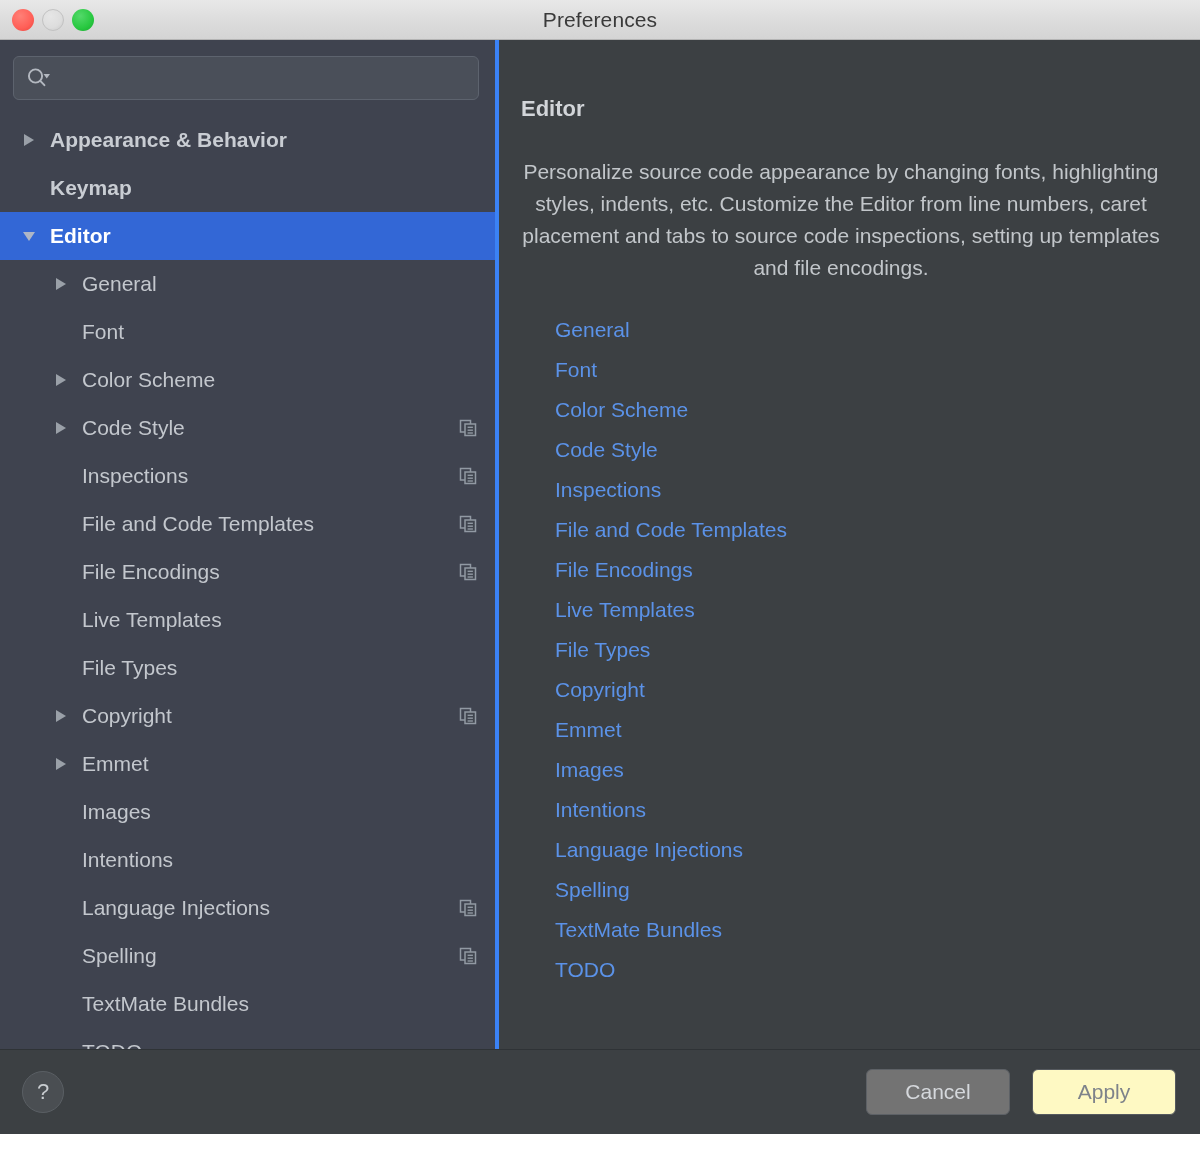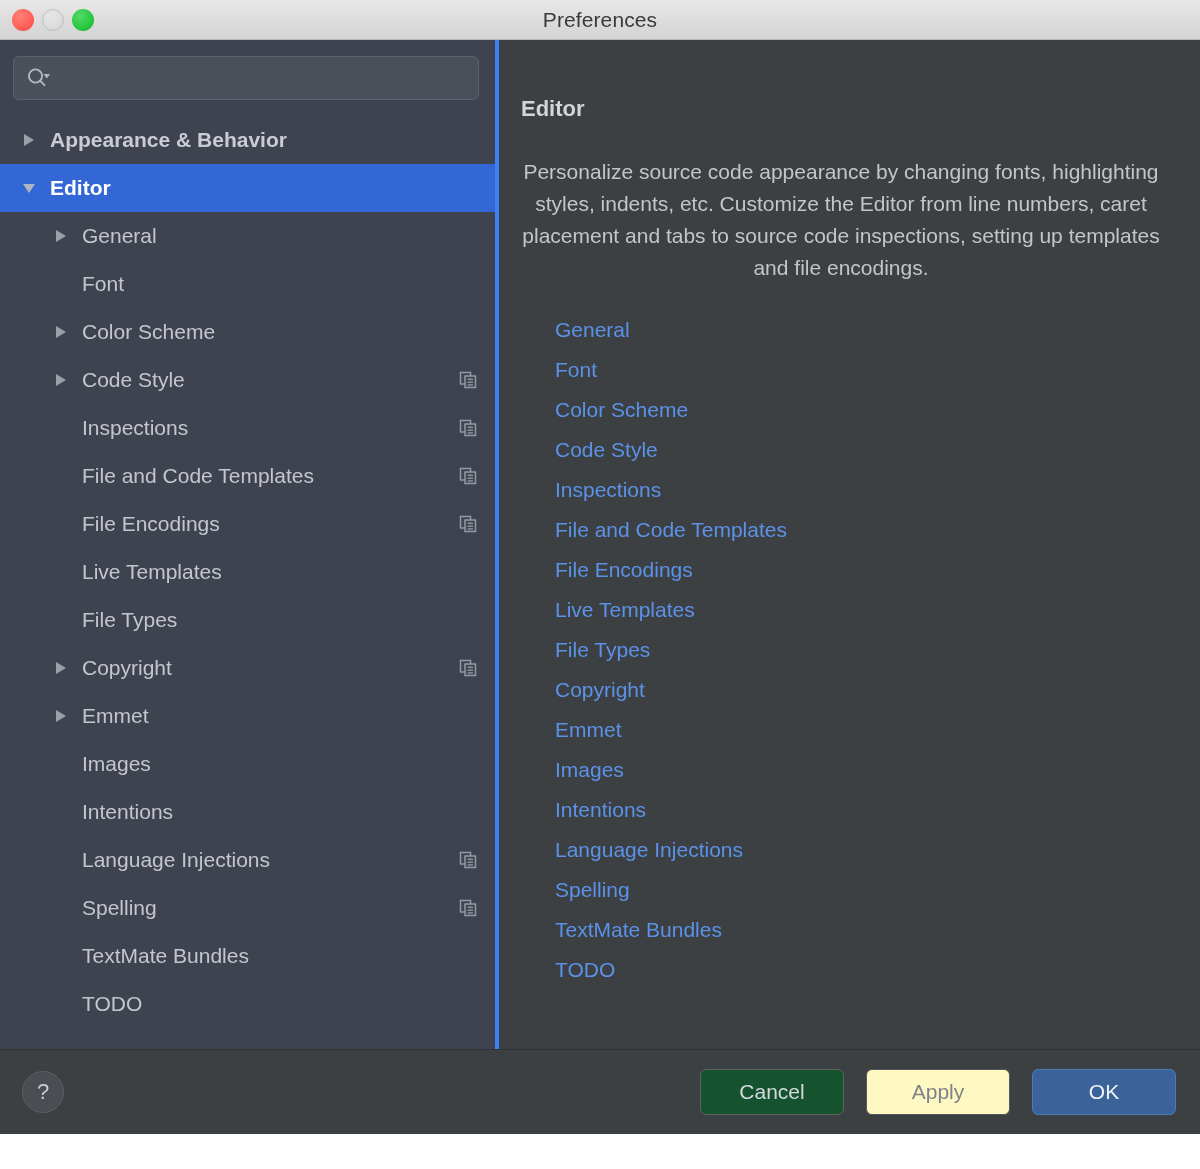--- a/index.html
+++ b/index.html
@@ -170,21 +170,21 @@
   #footer-buttons { display: flex; align-items: center; gap: 22px; }
   .dlg-button {
     min-width: 144px;
     height: 46px;
     border-radius: 6px;
     font-family: "Liberation Sans", sans-serif;
     font-size: 21px;
     display: flex; align-items: center; justify-content: center;
     cursor: pointer;
     border: 1px solid #5d6166;
-    background: #14532d;
+    background: #737373;
     color: #d5d8dc;
   }
   .dlg-button.disabled {
     background: #fef9c3;
     color: #7e838a;
     border-color: #55595e;
     cursor: default;
   }
   .dlg-button.primary {
     background: #3c6399;
@@ -222,20 +222,24 @@
         </div>
       </div>
       <div id="tree">
           <div class="tree-row depth0">
             <span class="tree-arrow">
               <svg width="14" height="16" viewBox="0 0 14 16">
                 <polygon points="2,2 12,8 2,14" fill="#9aa0a8"></polygon>
               </svg>
             </span>
             <span class="tree-label">Appearance &amp; Behavior</span>
+          </div>
+          <div class="tree-row depth0">
+            <span class="tree-arrow spacer"></span>
+            <span class="tree-label">Keymap</span>
           </div>
           <div class="tree-row depth0 selected">
             <span class="tree-arrow">
               <svg width="16" height="14" viewBox="0 0 16 14">
                 <polygon points="2,3 14,3 8,12" fill="#aeb6c6"></polygon>
               </svg>
             </span>
             <span class="tree-label">Editor</span>
           </div>
           <div class="tree-row depth1">
@@ -402,17 +406,16 @@
         </ul>
     </div>
   </div>
 
   <div id="footer">
     <div id="help-button">?</div>
     <div id="footer-spacer"></div>
     <div id="footer-buttons">
         <div class="dlg-button">Cancel</div>
         <div class="dlg-button disabled">Apply</div>
-        <div class="dlg-button primary">OK</div>
       </div>
   </div>
 
 </div>
 
 </body></html>

